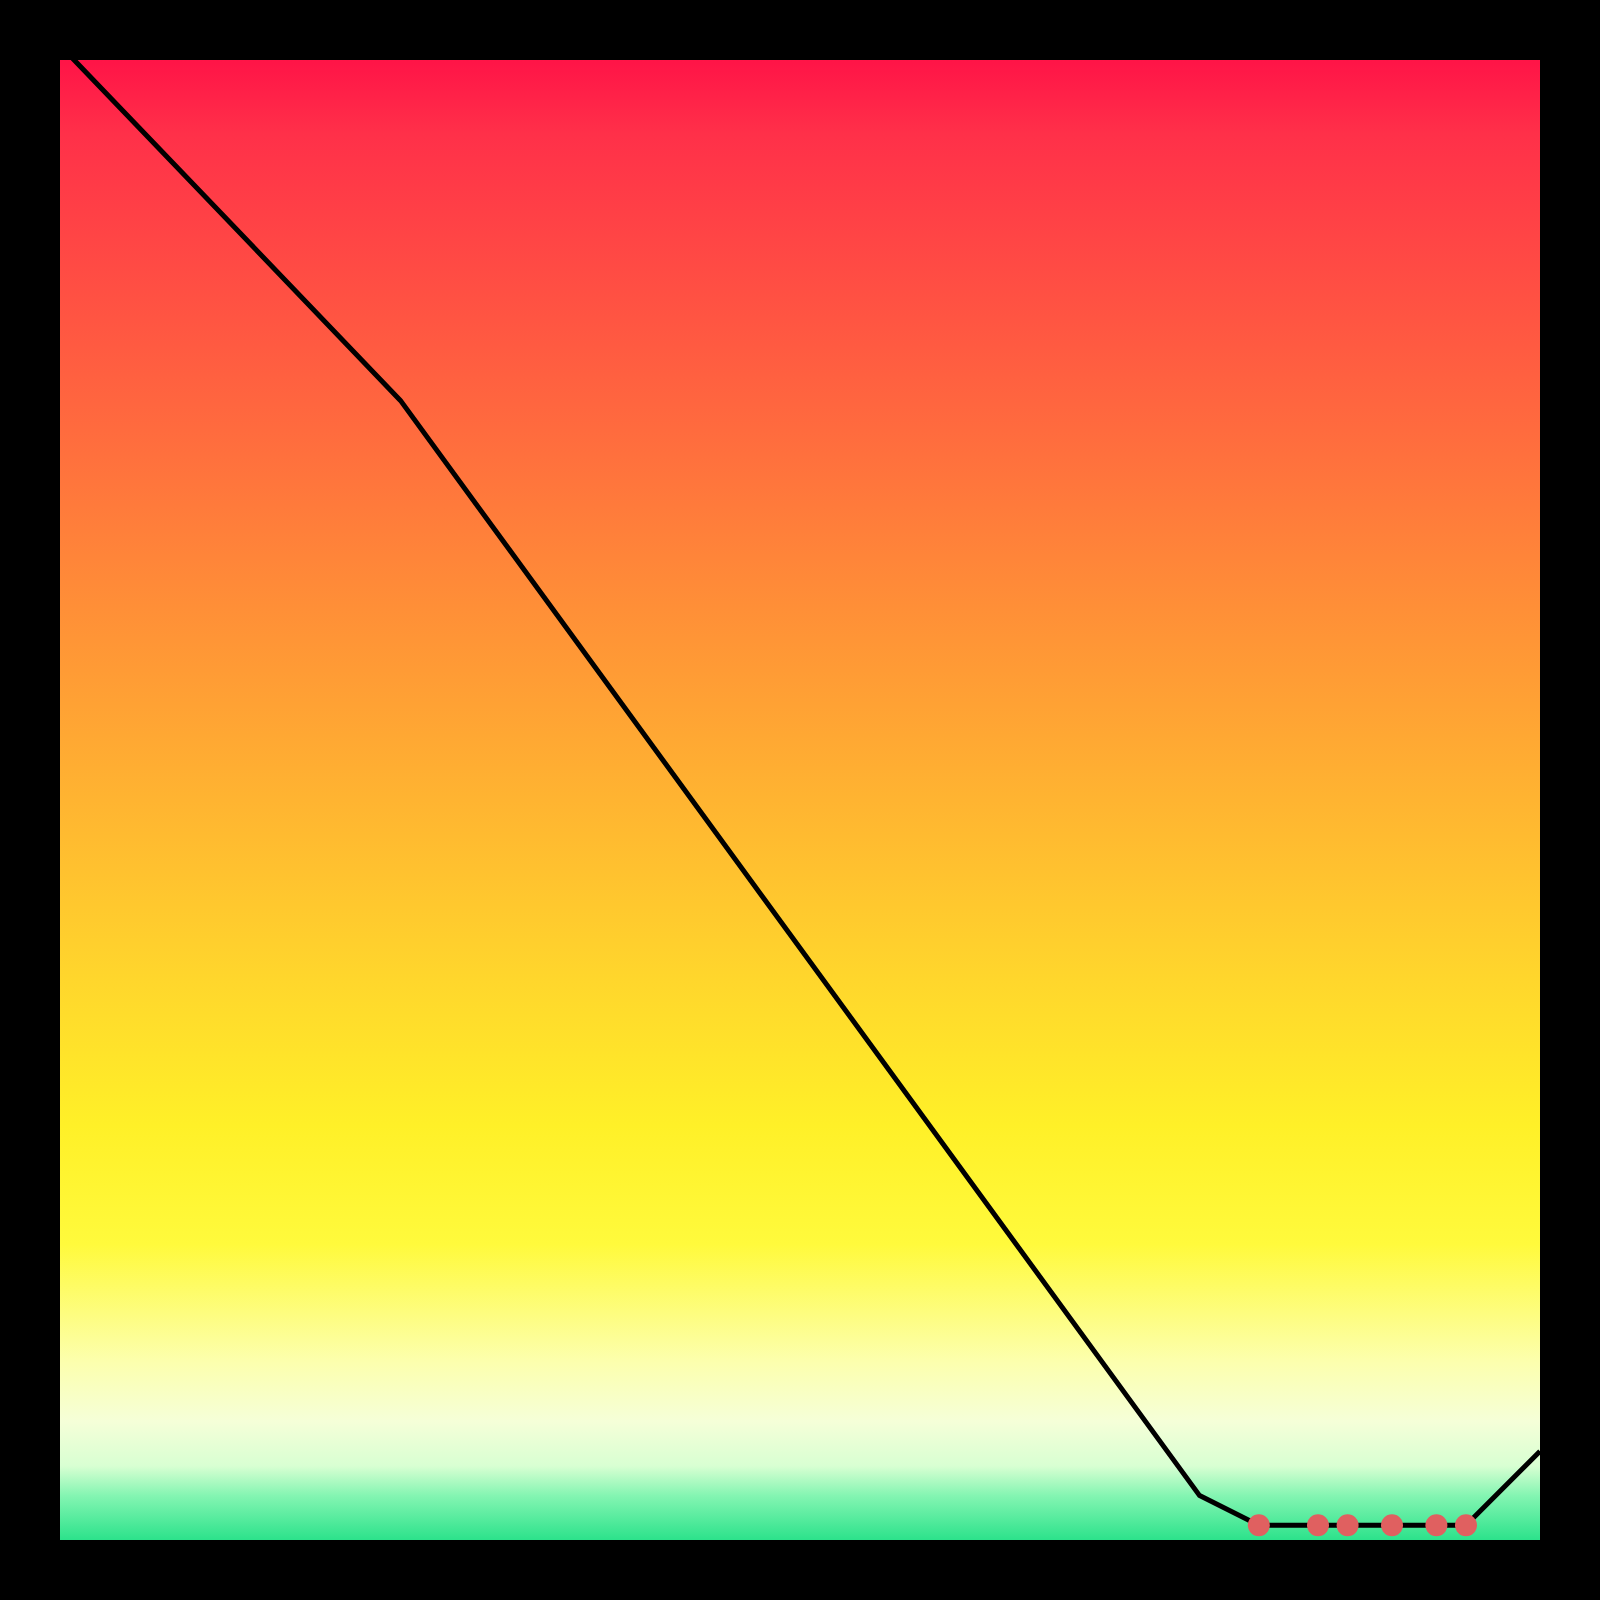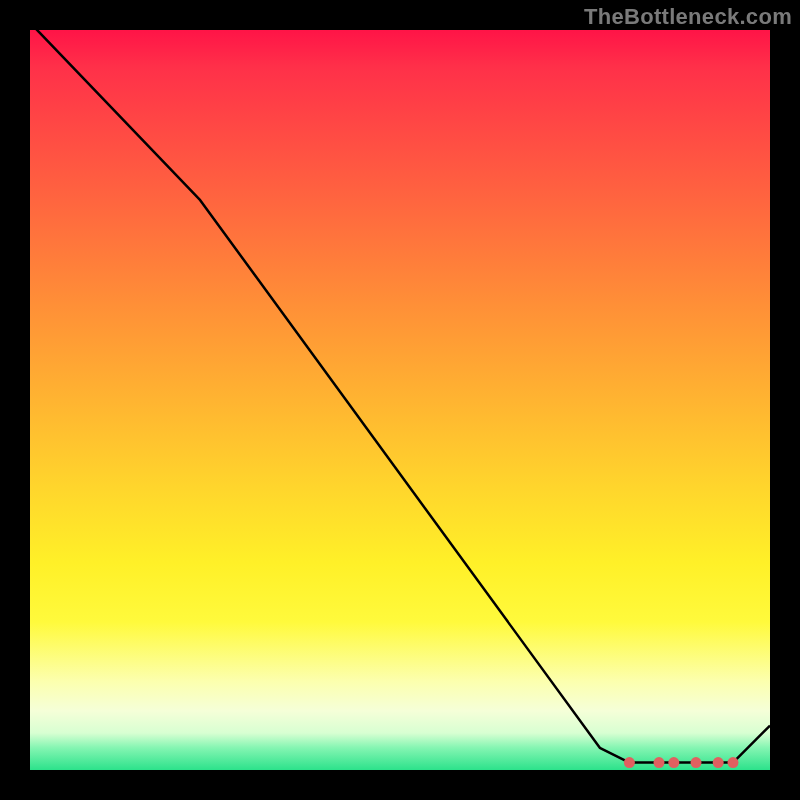--- a/index.html
+++ b/index.html
@@ -57,21 +57,20 @@
     font-weight: bold;
     color: #7a7a7a;
     letter-spacing: 0.3px;
     user-select: none;
   }
 </style>
 </head>
 <body>
 
 <div class="stage">
-  <div class="attribution">TheBottleneck.com</div>
 
   <div class="plot">
     <svg class="curve" viewBox="0 0 740 740" preserveAspectRatio="none">
       <path id="curve-path" fill="none" stroke="#000" stroke-width="2.5" stroke-linejoin="round" d="M0.0 -7.4 L170.2 170.2 L569.8 717.8 L599.4 732.6 L629.0 732.6 L643.8 732.6 L666.0 732.6 L688.2 732.6 L703.0 732.6 L740.0 695.6"></path>
       <g id="markers">
           <circle cx="599.4" cy="732.6" r="5.5" fill="#e06060"></circle>
           <circle cx="629.0" cy="732.6" r="5.5" fill="#e06060"></circle>
           <circle cx="643.8" cy="732.6" r="5.5" fill="#e06060"></circle>
           <circle cx="666.0" cy="732.6" r="5.5" fill="#e06060"></circle>
           <circle cx="688.2" cy="732.6" r="5.5" fill="#e06060"></circle>

